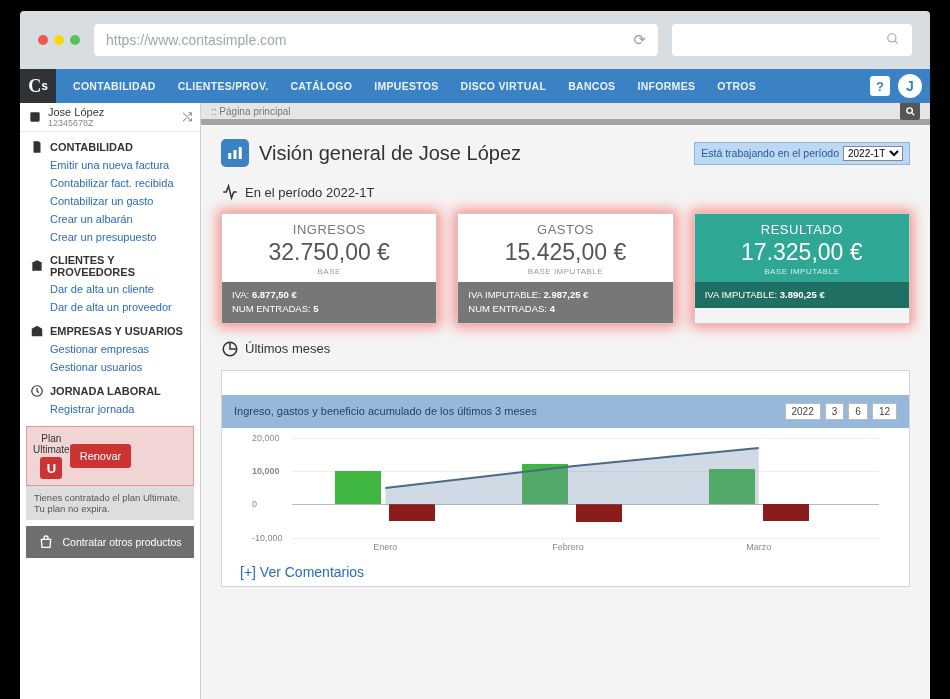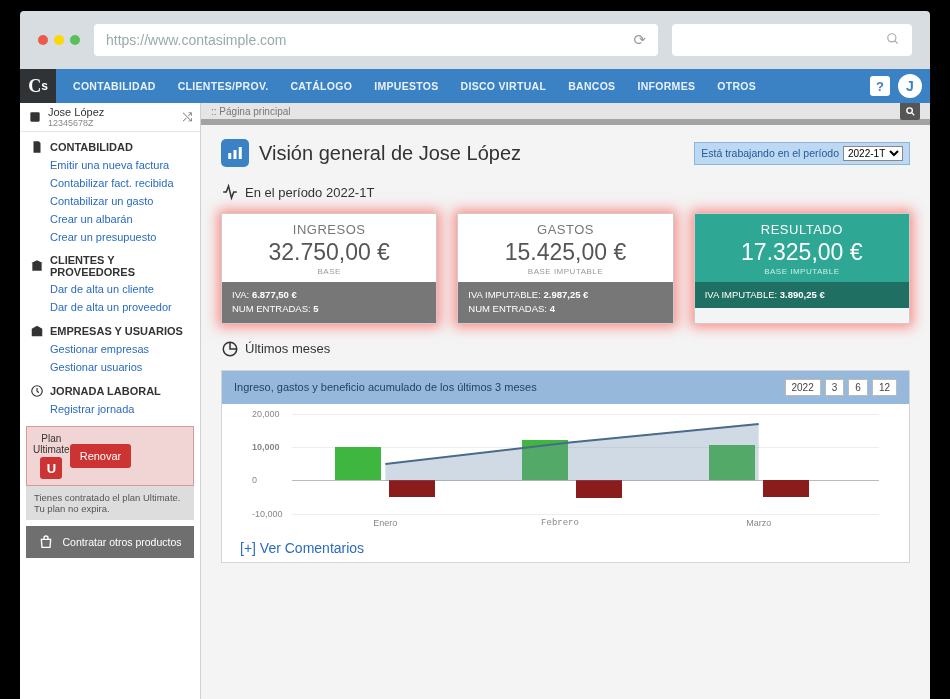--- a/index.html
+++ b/index.html
@@ -60,21 +60,21 @@
   .card-top .ct-val{ font-size:23px; color:#555; margin-top:2px;}
   .card-top .ct-sub{ font-size:8px; color:#999; letter-spacing:.5px; margin-top:1px;}
   .card-bot { background:#777; color:#fff; font-size:9.5px; padding:6px 10px; line-height:1.5;}
   .card.result .card-top{ background:#2fa795; color:#fff;}
   .card.result .card-top .ct-title,.card.result .card-top .ct-val{ color:#fff;}
   .card.result .card-top .ct-sub{ color:#cdeee8;}
   .card.result .card-bot{ background:#1f6f63;}
   .card-bot .k{ font-weight:normal;} .card-bot .v{ font-weight:bold;}
 
   .chart-wrap { margin-top:12px; border:1px solid #d5d5d5; background:#fff;}
-  .chart-head { background:#96b8da; color:#20456a; font-size:11px; padding:8px 12px; display:flex; align-items:center; justify-content:space-between;}
+  .chart-head { background:#96b8da; color:#20456a; font-size:11px; padding:8px 12px; display:flex; align-items:center; justify-content:space-between;margin-top:24px;}
   .chart-btns { display:flex; gap:4px;}
   .chart-btn { background:#fff; border:1px solid #bbb; padding:2px 6px; font-size:10px; color:#444; cursor:pointer;}
   .chart-area { position:relative; height:130px; padding:10px 30px 0 70px;}
   .ylabel { position:absolute; left:30px; font-size:9px; color:#888; transform:translateY(-50%);}
   .grid { position:absolute; left:70px; right:30px; border-top:1px solid #eee;}
   .grid.zero{ border-top:1px solid #bbb;}
   .bar { position:absolute; width:46px;}
   .bar.ing{ background:#3fb63f;}
   .bar.gas{ background:#8a1c1c;}
   .xlab { position:absolute; bottom:6px; font-size:9px; color:#888; transform:translateX(-50%);}
@@ -292,21 +292,21 @@
               <div class="ylabel" style="top: 110px;">-10,000</div>
               <div class="grid zero" style="top: 76.6667px;"></div>
               <div class="ylabel" style="top: 76.6667px;">0</div>
               <div class="grid" style="top: 43.3333px;"></div>
               <div class="ylabel" style="top: 43.3333px; font-weight: bold;">10,000</div>
               <div class="grid" style="top: 10px;"></div>
               <div class="ylabel" style="top: 10px;">20,000</div>
               <div class="xlab" style="left: 163.333px;">Enero</div>
               <div class="bar ing" style="left: 113.333px; top: 43.3333px; height: 33.3333px;"></div>
               <div class="bar gas" style="left: 167.333px; top: 76.6667px; height: 16.6667px;"></div>
-              <div class="xlab" style="left: 338px; font-family: Liberation Mono, monospace;">Febrero</div>
+              <div class="xlab" style="left: 346px;">Febrero</div>
               <div class="bar ing" style="left: 300px; top: 36.6667px; height: 40px;"></div>
               <div class="bar gas" style="left: 354px; top: 76.6667px; height: 18.3333px;"></div>
               <div class="xlab" style="left: 536.667px;">Marzo</div>
               <div class="bar ing" style="left: 486.667px; top: 41.6667px; height: 35px;"></div>
               <div class="bar gas" style="left: 540.667px; top: 76.6667px; height: 16.6667px;"></div>
               <svg class="area-path" width="100%" height="130" style="position: absolute; left: 0px; top: 0px;">
                 <path d="M 163.33333333333331 76.66666666666667 L 163.33333333333331 60 L 350 38.33333333333333 L 536.6666666666667 20 L 536.6666666666667 76.66666666666667 Z" fill="rgba(120,150,180,.35)"></path>
                 <path d="M 163.33333333333331 60 L 350 38.33333333333333 L 536.6666666666667 20 " stroke="#4a6a8a" stroke-width="2" fill="none"></path>
               </svg>
             </div>

